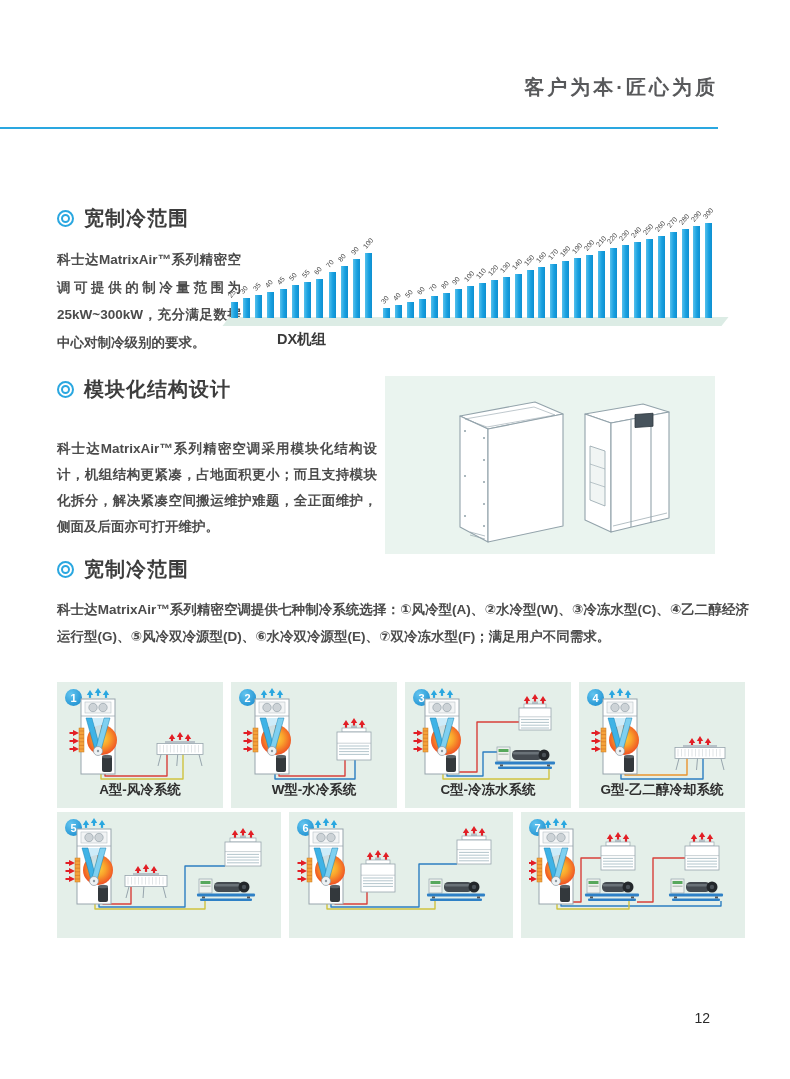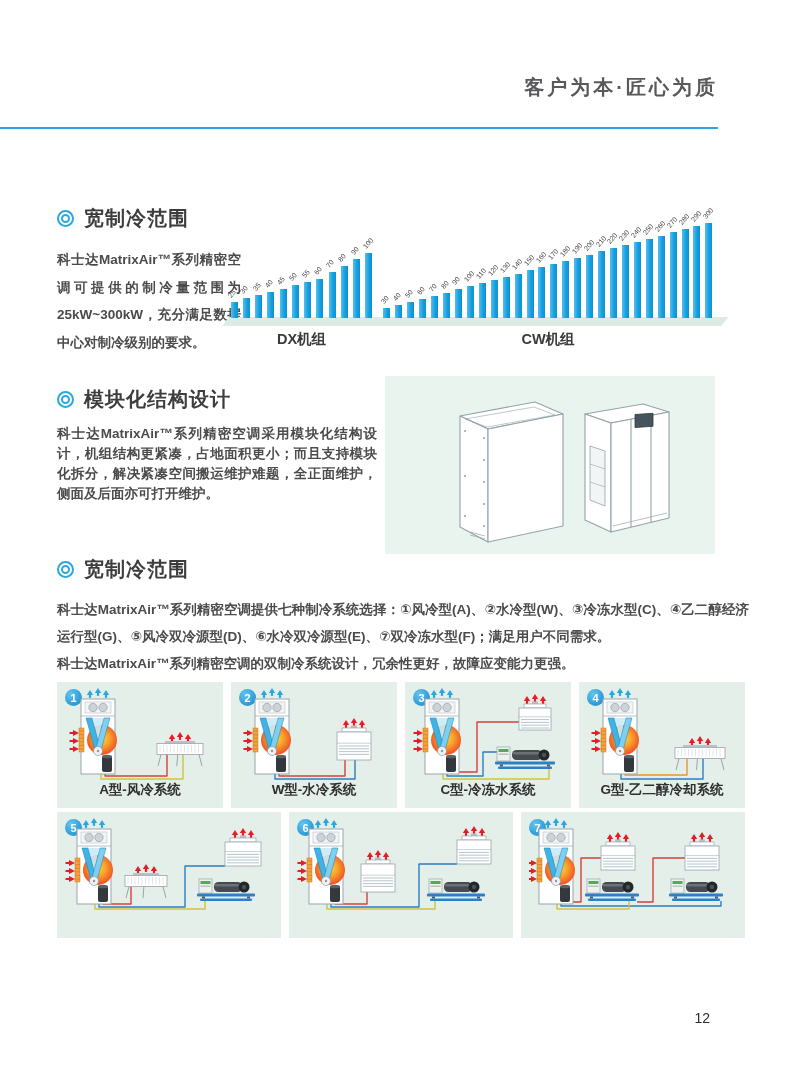--- a/index.html
+++ b/index.html
@@ -13,21 +13,21 @@
   .hdr-line{position:absolute;top:127px;left:0;width:718px;height:2px;background:#2aa7e0;}
 
   
   .sec-title{position:absolute;left:57px;display:flex;align-items:center;gap:10px;}
   .sec-title h2{margin:0;font-size:20px;font-weight:700;color:#3d3d3d;letter-spacing:1px;}
   .bullet{width:13px;height:13px;border:2.5px solid #2aa7e0;border-radius:50%;display:flex;align-items:center;justify-content:center;}
   .bullet i{display:block;width:5px;height:5px;border:2px solid #2aa7e0;border-radius:50%;}
 
   .bodytext{position:absolute;font-size:13.5px;font-weight:600;color:#4b4b4b;text-align:justify;margin:0;}
   #sec1-body{left:57px;top:246px;width:184px;line-height:27.5px;}
-  #sec2-body{left:57px;top:424px;width:320px;line-height:20px;}
+  #sec2-body{left:57px;top:436px;width:320px;line-height:26px;}
   #sec3-text{left:57px;top:596px;width:692px;line-height:27px;}
   #sec3-text p{margin:0;}
 
   
   #chart-area{position:absolute;left:228px;top:208px;width:490px;height:150px;}
   .chart{position:absolute;top:0;height:150px;}
   .chart[data-chart="0"]{left:0;width:147px;}
   .chart[data-chart="1"]{left:153px;width:334px;}
   .bars{position:absolute;left:0;right:0;top:10px;height:100px;display:flex;align-items:flex-end;}
   .bar-wrap{position:relative;flex:1;height:100%;display:flex;flex-direction:column;justify-content:flex-end;align-items:center;}
@@ -236,25 +236,24 @@
           </div>
           <div class="bar-wrap">
             <span class="bar-label" style="bottom: 95px;">290</span>
             <div class="bar" style="height: 92px;"></div>
           </div>
           <div class="bar-wrap">
             <span class="bar-label" style="bottom: 98px;">300</span>
             <div class="bar" style="height: 95px;"></div>
           </div>
         </div>
-      <div class="chart-caption">CW机组</div>
     </div>
   </div>
 
-  <div class="sec-title" style="top:386px;justify-content:space-between;">
+  <div class="sec-title" style="top:376px;justify-content:space-between;">
     <span class="bullet">
         <i></i>
       </span>
     <h2>模块化结构设计</h2>
   </div>
   <p class="bodytext" id="sec2-body">科士达MatrixAir™系列精密空调采用模块化结构设计，机组结构更紧凑，占地面积更小；而且支持模块化拆分，解决紧凑空间搬运维护难题，全正面维护，侧面及后面亦可打开维护。</p>
 
   <div id="cabinet-box">
     <svg width="330" height="178" viewBox="0 0 330 178">
       <g fill="#ffffff" stroke="#93a3ab" stroke-width="1.1" stroke-linejoin="round">
@@ -293,21 +292,20 @@
   </div>
 
   <div class="sec-title" style="top:556px;">
     <span class="bullet">
         <i></i>
       </span>
     <h2>宽制冷范围</h2>
   </div>
   <div class="bodytext" id="sec3-text">
     <p>科士达MatrixAir™系列精密空调提供七种制冷系统选择：①风冷型(A)、②水冷型(W)、③冷冻水型(C)、④乙二醇经济运行型(G)、⑤风冷双冷源型(D)、⑥水冷双冷源型(E)、⑦双冷冻水型(F)；满足用户不同需求。</p>
-    <p>科士达MatrixAir™系列精密空调的双制冷系统设计，冗余性更好，故障应变能力更强。</p>
   </div>
 
   <div class="panel-row" id="panels-row1">
       <div class="panel">
         <div class="badge">1</div>
         <svg class="diagram" viewBox="0 0 150 92" style="width:150px">
     <defs>
             <radialGradient id="fg0" cx="50%" cy="45%" r="55%">
       <stop offset="0%" stop-color="#fdd23e"></stop>
               <stop offset="45%" stop-color="#f9a42c"></stop>

